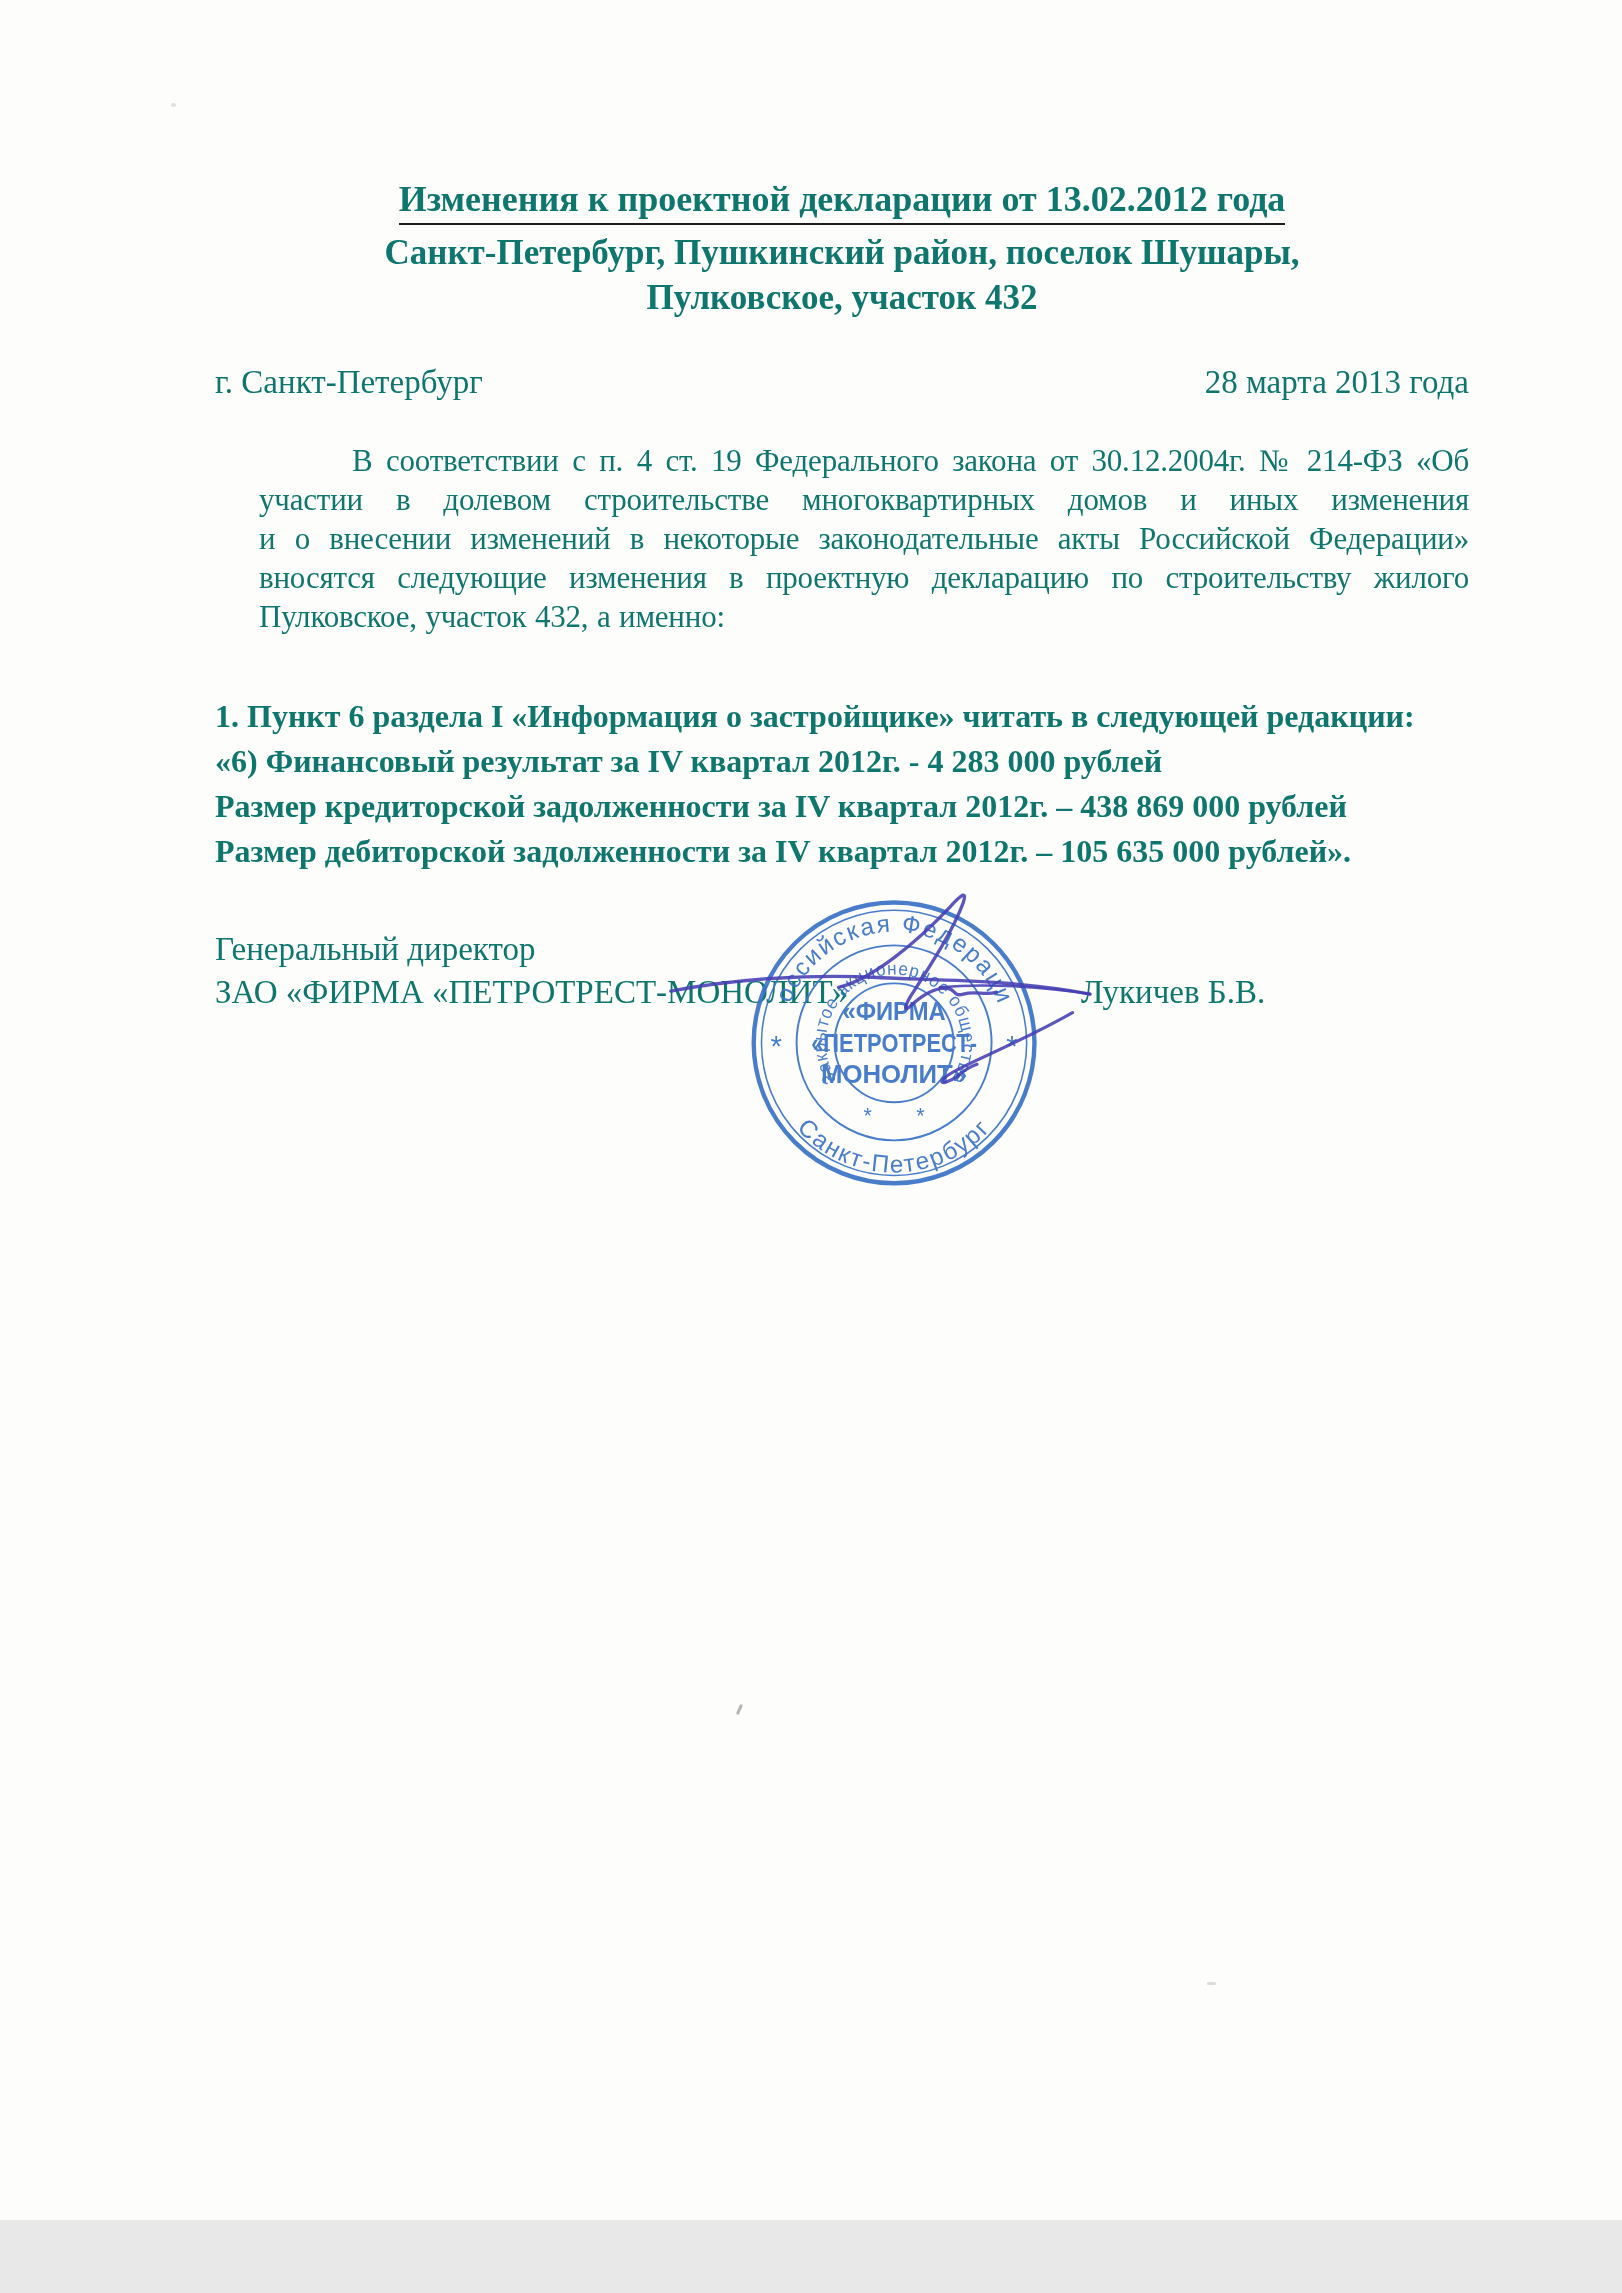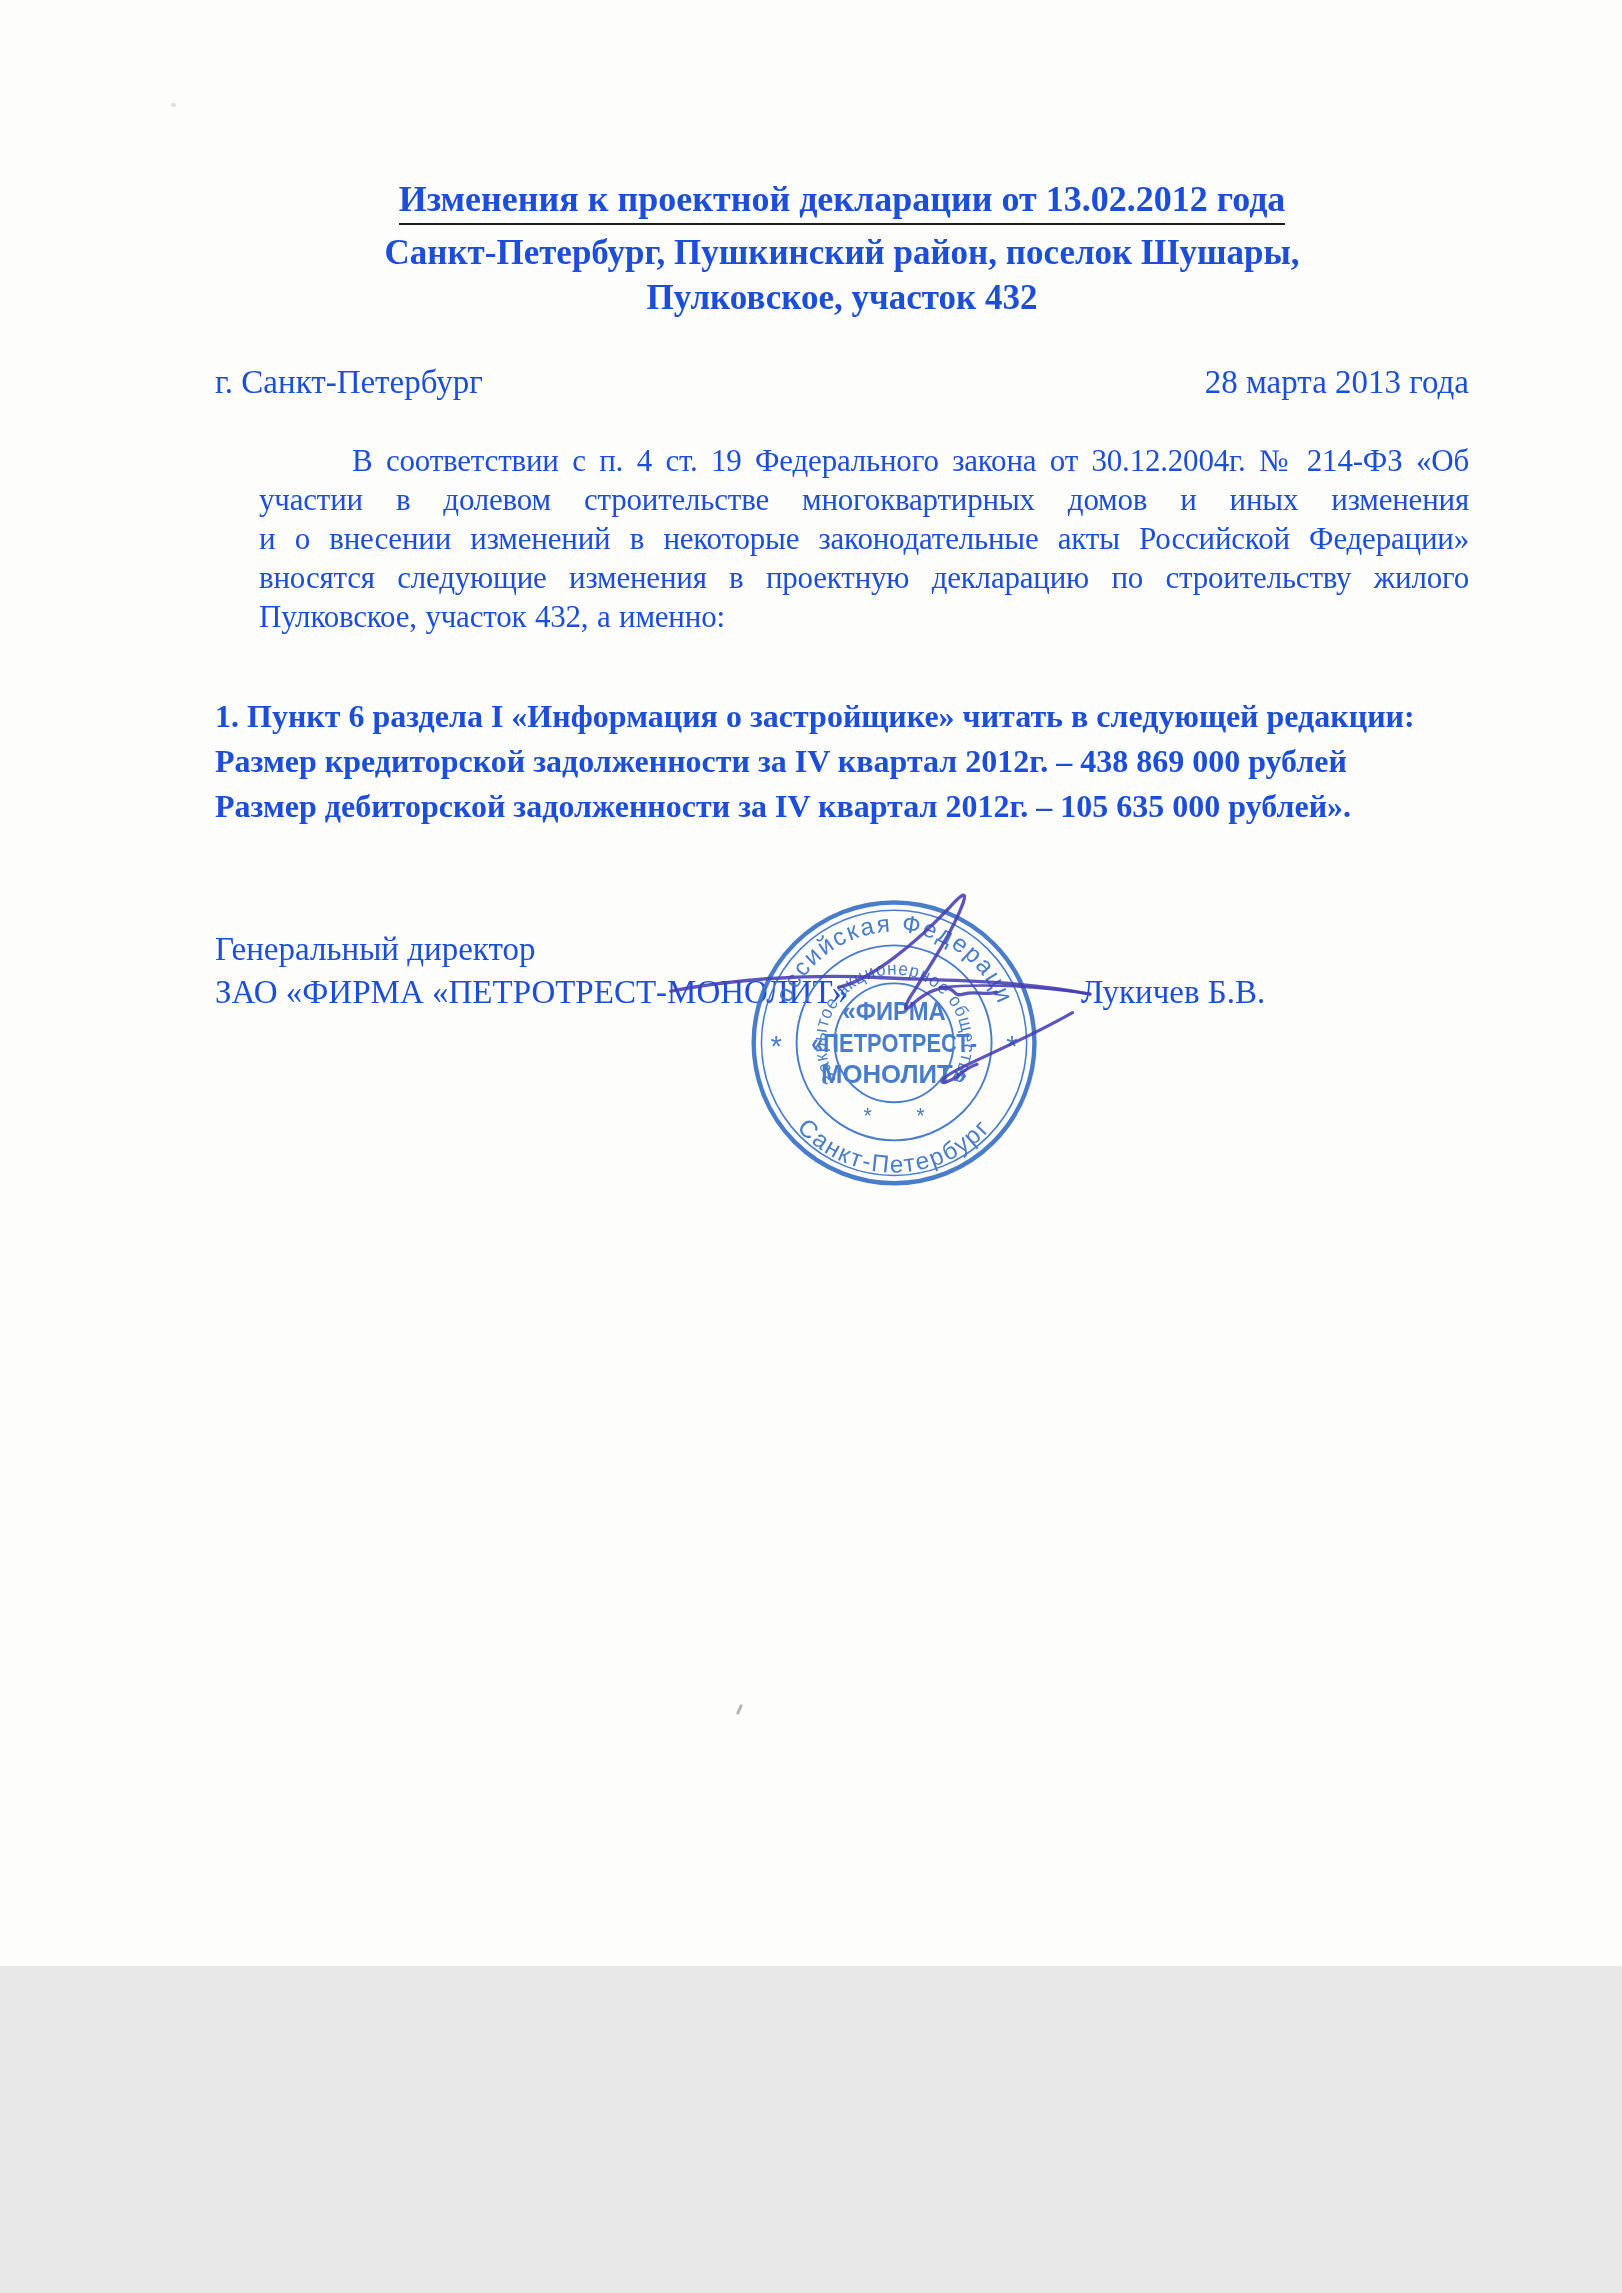--- a/index.html
+++ b/index.html
@@ -1,22 +1,22 @@
 <!DOCTYPE html>
 <html lang="ru"><head>
 <meta charset="utf-8">
 <style>
   html,body{margin:0;padding:0;background:#e8e8e8;}
   .page{
     position:relative;
-    width:1623px;height:1966px;
+    width:1623px;height:2220px;
     background:#fdfdfc;
     overflow:hidden;
     font-family:"Liberation Serif","DejaVu Serif",serif;
-    color:#1d4ed8;
+    color:#0f766e;
   }
   .content{position:absolute;left:215px;top:0;width:1254px;}
 
   
   .title-block{position:absolute;top:178px;width:100%;text-align:center;font-weight:bold;}
   .title-main{font-size:36px;line-height:43px;margin:0 0 4.9px 0;}
   .title-main span{display:inline-block;border-bottom:2.9px solid #1e1e1e;padding-bottom:2px;}
   .title-sub{font-size:35px;line-height:45px;}
 
   
@@ -74,20 +74,21 @@
     <div class="body-par">
       <div class="pline first">В соответствии с п. 4 ст. 19 Федерального закона от 30.12.2004г. № 214-ФЗ «Об</div>
       <div class="pline">участии в долевом строительстве многоквартирных домов и иных изменения недвижимости</div>
       <div class="pline">и о внесении изменений в некоторые законодательные акты Российской Федерации»</div>
       <div class="pline">вносятся следующие изменения в проектную декларацию по строительству жилого</div>
       <div class="pline last">Пулковское, участок 432, а именно:</div>
     </div>
 
     <div class="bold-block">
       <div class="bline">1. Пункт 6 раздела I «Информация о застройщике» читать в следующей редакции:</div>
+      <div class="bline">«6) Финансовый результат за IV квартал 2012г. -  4 283 000 рублей</div>
       <div class="bline">Размер кредиторской задолженности за IV квартал 2012г. – 438 869 000 рублей</div>
       <div class="bline">Размер дебиторской задолженности за IV квартал 2012г. – 105 635 000 рублей».</div>
     </div>
 
     <div class="sig-block">
       <div class="sig-line">Генеральный директор</div>
       <div class="sig-line sig-company-row">
         <span>ЗАО «ФИРМА «ПЕТРОТРЕСТ-МОНОЛИТ»</span>
         <span class="sig-name">Лукичев Б.В.</span>
       </div>

